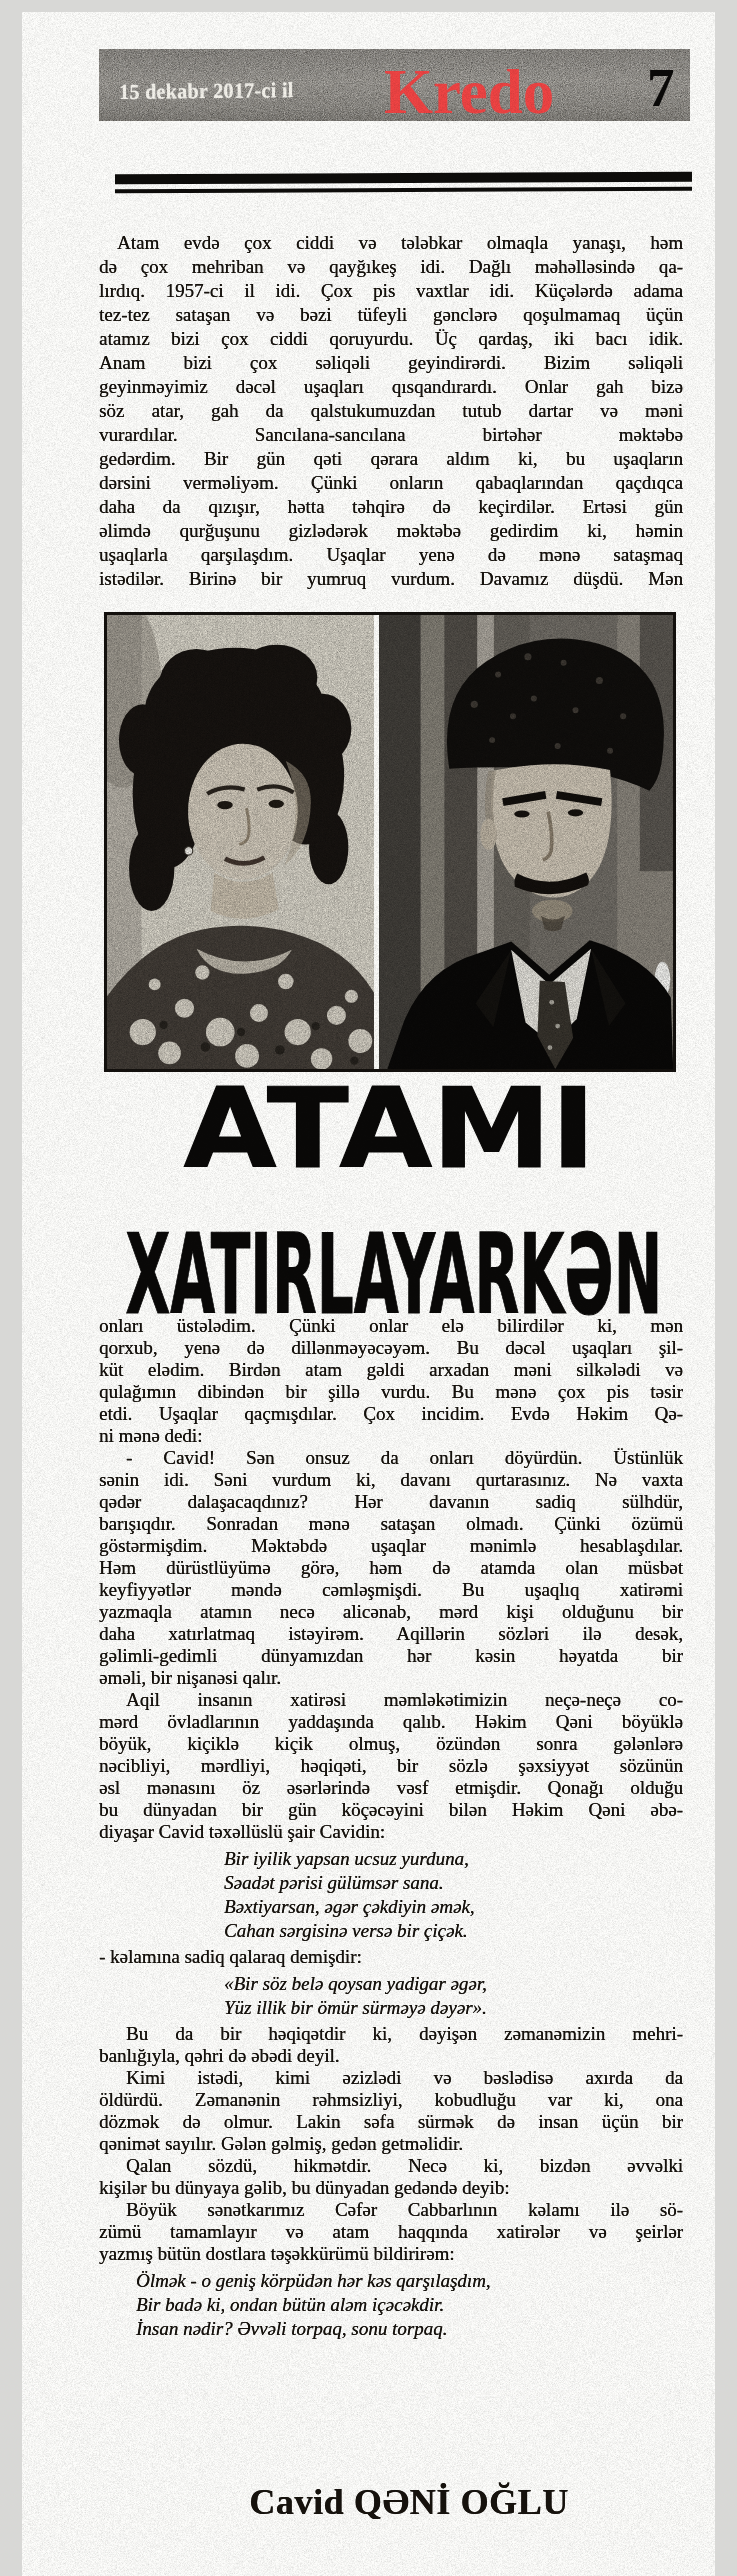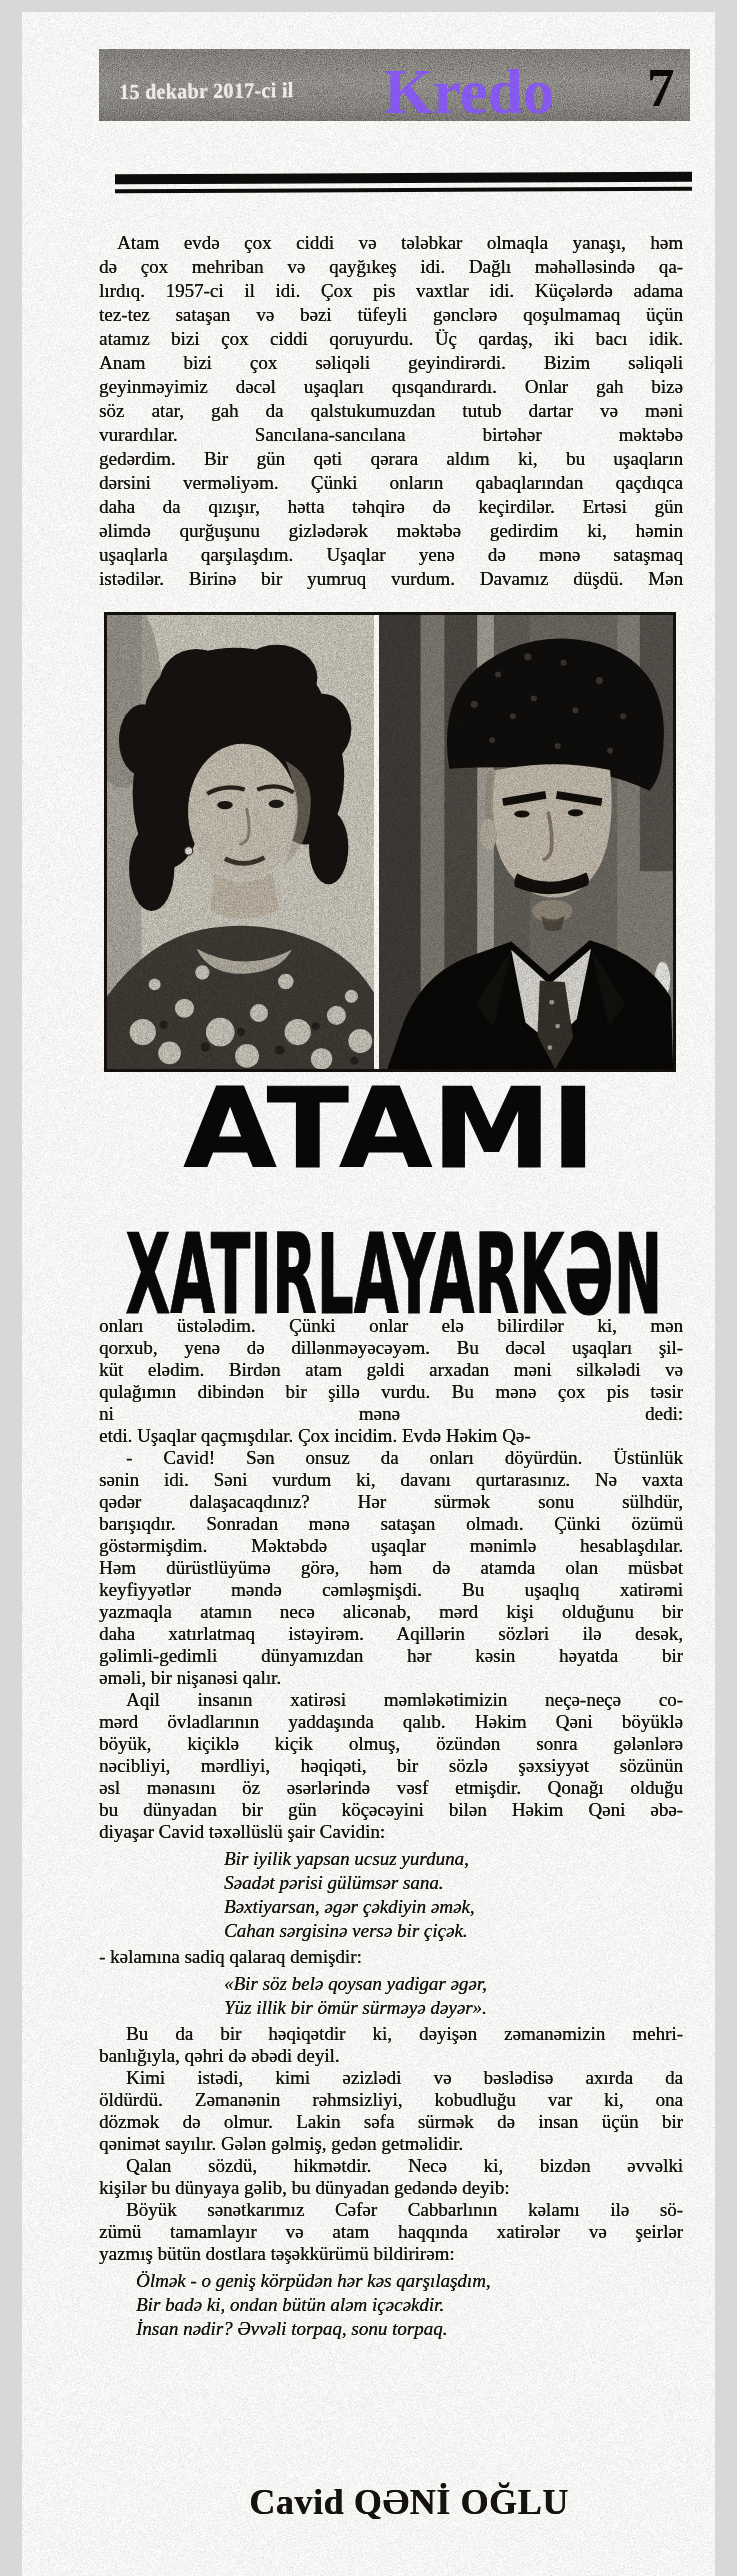--- a/index.html
+++ b/index.html
@@ -11,21 +11,21 @@
   .grain-overlay{position:absolute;left:0;top:0;width:737px;height:2576px;pointer-events:none;}
 
   
   .banner{position:absolute;left:77px;top:37px;width:591px;height:72px;overflow:hidden;}
   .banner .noise-svg{position:absolute;left:0;top:0;width:100%;height:100%;}
   .banner .date{
     position:absolute;left:20px;top:33px;font-size:21.4px;font-weight:bold;line-height:1;
     color:#f5f3ec;letter-spacing:0.3px;transform:scaleX(.94) rotate(-.6deg);transform-origin:left top;
     text-shadow:0 0 1.2px rgba(255,255,255,.75);white-space:nowrap;
   }
-  .banner .masthead{position:absolute;left:285px;top:12px;font-size:63px;line-height:1;font-weight:bold;color:#8b5cf6;}
+  .banner .masthead{position:absolute;left:285px;top:12px;font-size:63px;line-height:1;font-weight:bold;color:#ef4444;}
   .banner .pagenum{position:absolute;left:548px;top:10.7px;font-size:55px;line-height:1;font-weight:bold;color:#0b0a09;}
 
   
   .rule{position:absolute;background:#0e0d0b;transform:rotate(-.25deg);}
   .rule.thick{left:93px;top:161px;width:577px;height:9.5px;}
   .rule.thin{left:93px;top:176px;width:577px;height:3.6px;}
 
   
   .col{position:absolute;left:77px;width:584px;font-size:19px;line-height:22px;
        text-shadow:0.2px 0 0 currentColor;}
@@ -241,27 +241,27 @@
     <text x="186" y="145" textLength="692" lengthAdjust="spacingAndGlyphs" font-family="DejaVu Sans, Liberation Sans, sans-serif" font-weight="bold" font-size="186" fill="#0a0908" stroke="#0a0908" stroke-width="2">ATAMI</text>
     <text x="88" y="390" textLength="902" lengthAdjust="spacingAndGlyphs" font-family="DejaVu Sans, Liberation Sans, sans-serif" font-weight="bold" font-size="186" fill="#0a0908" stroke="#0a0908" stroke-width="2">XATIRLAYARKƏN</text>
   </svg>
 
   <div class="col body2">
     <div class="para">
         <div class="jl">onları üstələdim. Çünki onlar elə bilirdilər ki, mən</div>
         <div class="jl">qorxub, yenə də dillənməyəcəyəm. Bu dəcəl uşaqları şil-</div>
         <div class="jl">küt elədim. Birdən atam gəldi arxadan məni silkələdi və</div>
         <div class="jl">qulağımın dibindən bir şillə vurdu. Bu mənə çox pis təsir</div>
+        <div class="jl">etdi. Uşaqlar qaçmışdılar. Çox incidim. Evdə Həkim Qə-</div>
         <div class="jl">ni mənə dedi:</div>
-        <div class="jl">etdi. Uşaqlar qaçmışdılar. Çox incidim. Evdə Həkim Qə-</div>
       </div>
     <div class="para indent">
         <div class="jl">- Cavid! Sən onsuz da onları döyürdün. Üstünlük</div>
         <div class="jl">sənin idi. Səni vurdum ki, davanı qurtarasınız. Nə vaxta</div>
-        <div class="jl">qədər dalaşacaqdınız? Hər sürmək sonu sülhdür,</div>
+        <div class="jl">qədər dalaşacaqdınız? Hər davanın sadiq sülhdür,</div>
         <div class="jl">barışıqdır. Sonradan mənə sataşan olmadı. Çünki özümü</div>
         <div class="jl">göstərmişdim. Məktəbdə uşaqlar mənimlə hesablaşdılar.</div>
         <div class="jl">Həm dürüstlüyümə görə, həm də atamda olan müsbət</div>
         <div class="jl">keyfiyyətlər məndə cəmləşmişdi. Bu uşaqlıq xatirəmi</div>
         <div class="jl">yazmaqla atamın necə alicənab, mərd kişi olduğunu bir</div>
         <div class="jl">daha xatırlatmaq istəyirəm. Aqillərin sözləri ilə desək,</div>
         <div class="jl">gəlimli-gedimli dünyamızdan hər kəsin həyatda bir</div>
         <div class="jl">əməli, bir nişanəsi qalır.</div>
       </div>
     <div class="para indent">

